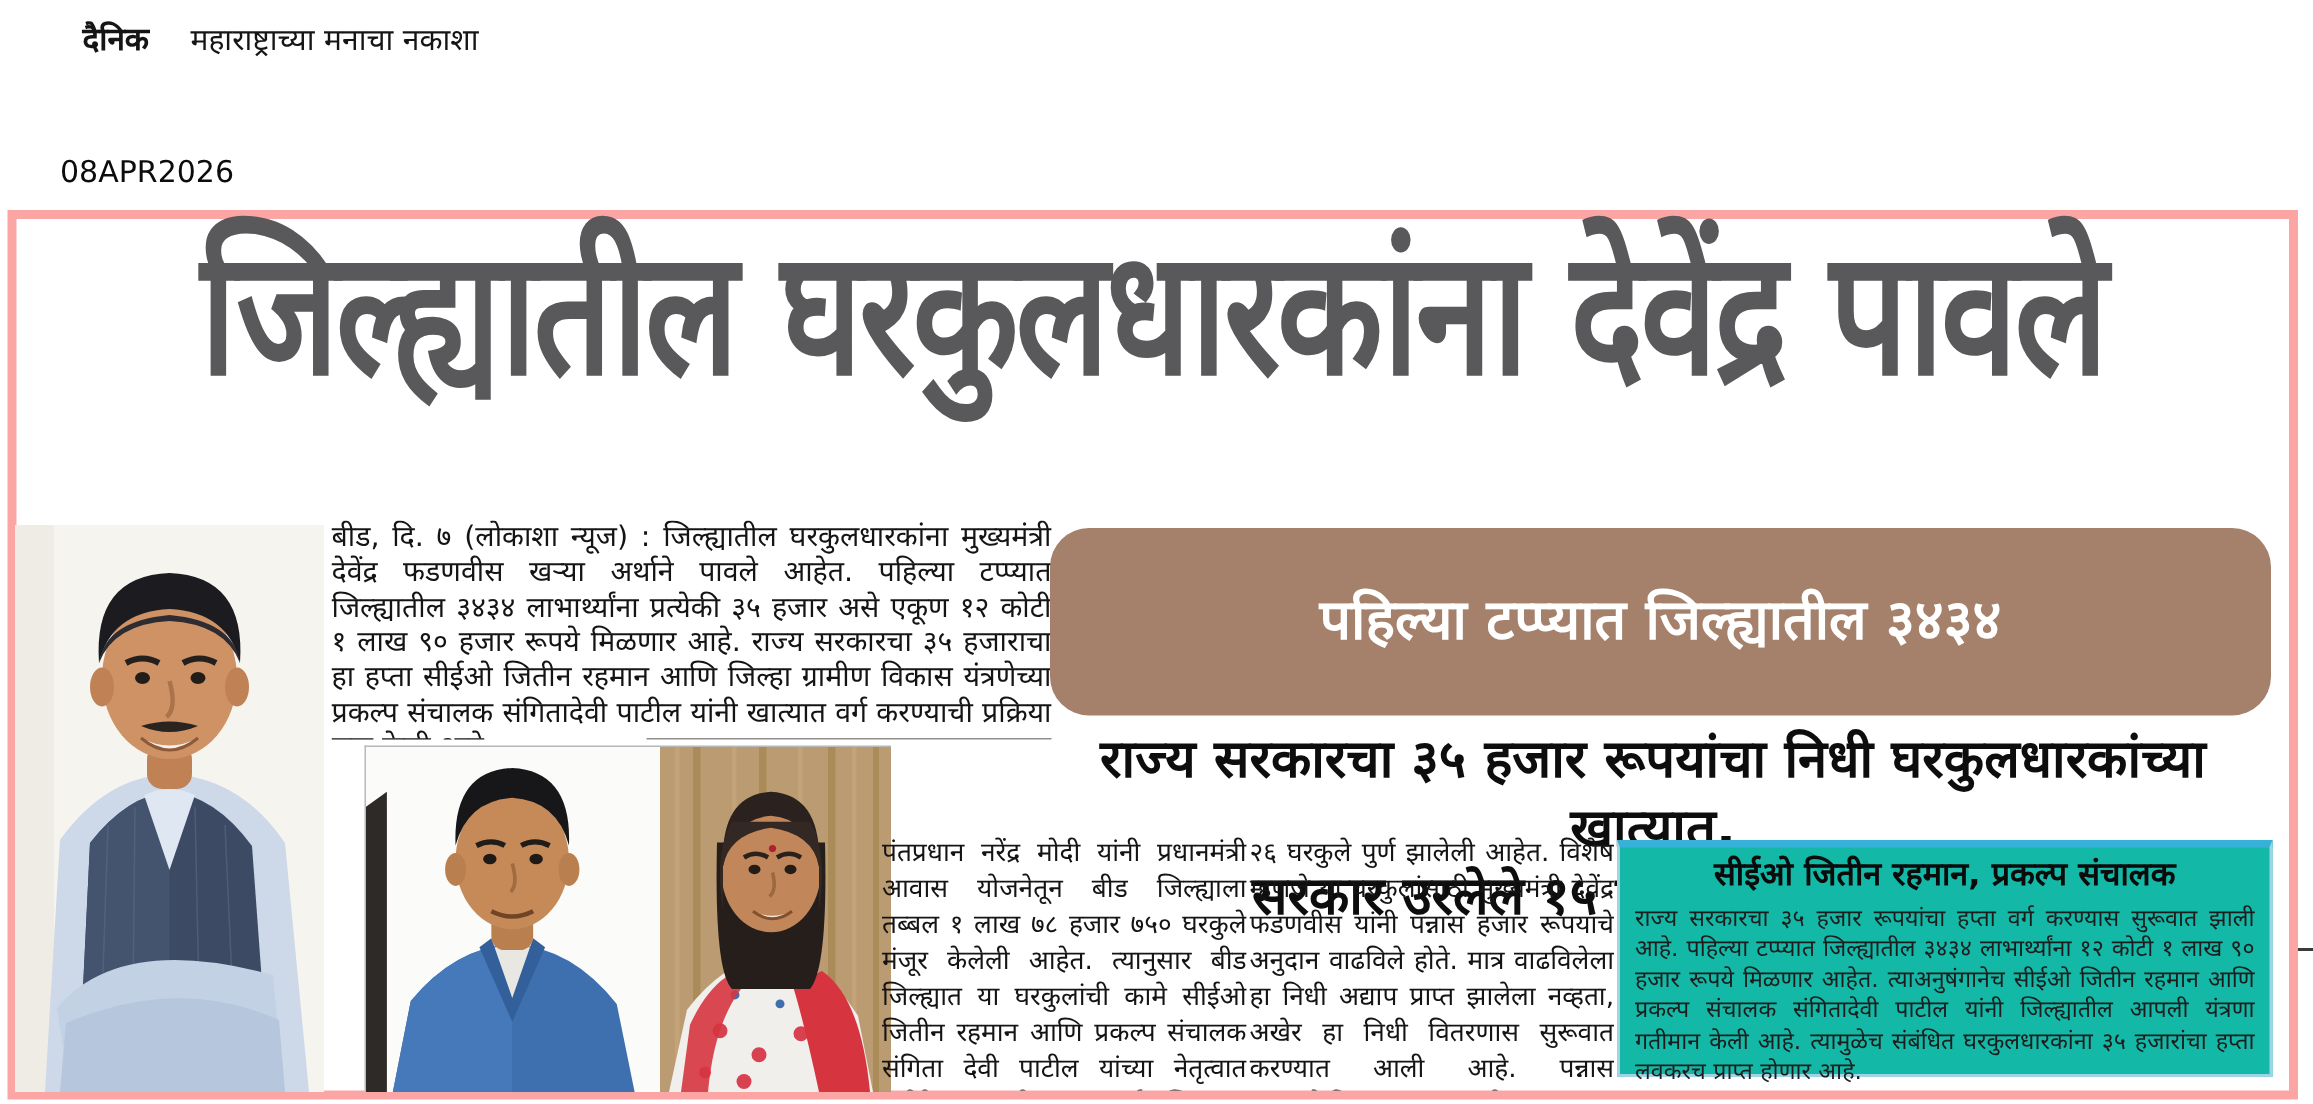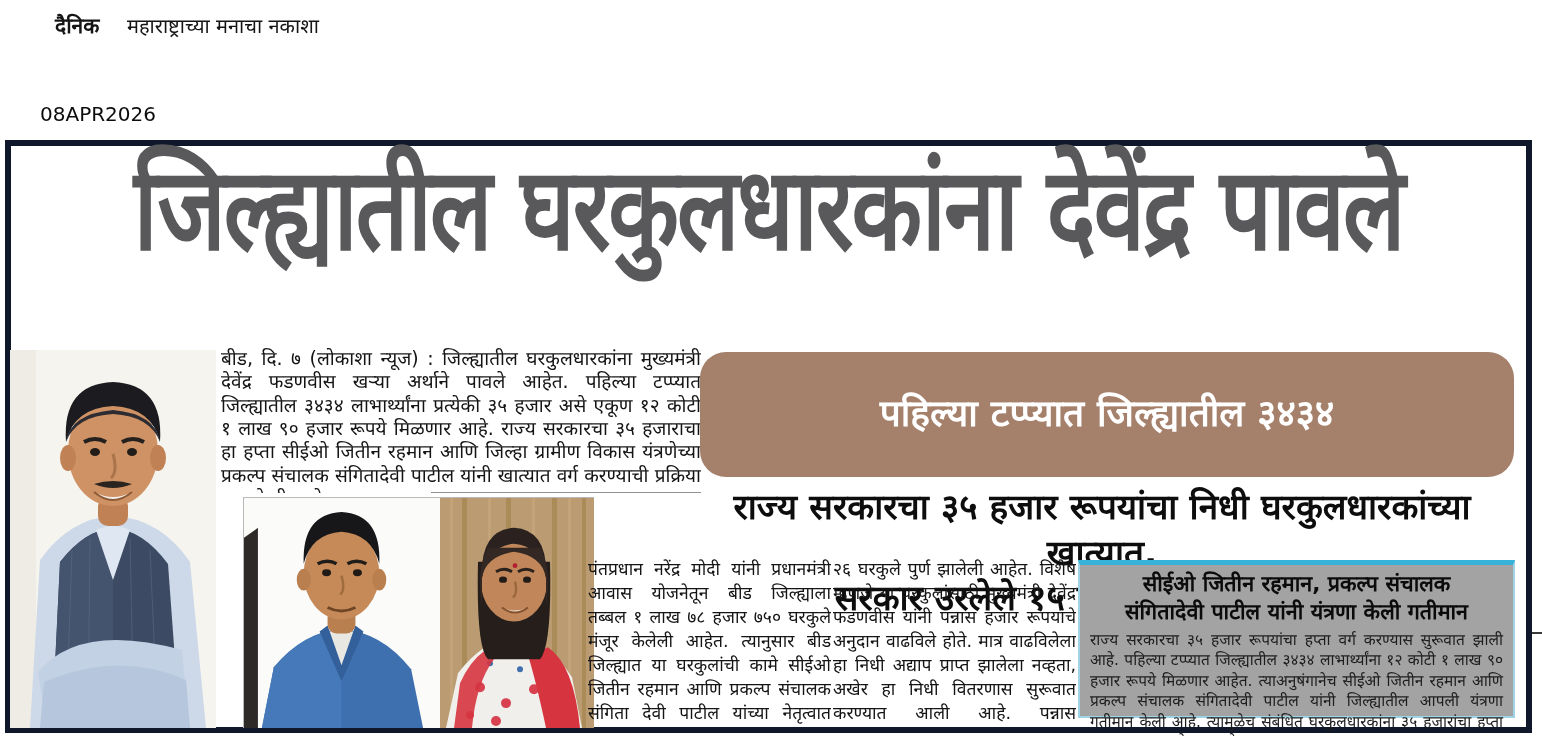--- a/index.html
+++ b/index.html
@@ -18,21 +18,21 @@
     text-shadow:-2px -2px 0 #fff, 2px -2px 0 #fff, -2px 2px 0 #fff, 2px 2px 0 #fff, 5px 5px 0 #c7c7c7;
   }
   .mh-date { position:absolute; left:16px; top:102px; font-size:20px; color:#0c0c0c;margin-left:24px; }
   
   .crop-mark { position:absolute; left:1522px; top:618px; width:20px; height:30px; }
   .crop-mark .h { position:absolute; left:2px; top:14px; width:18px; height:2px; background:#3a3a3a; }
   .crop-mark .v { position:absolute; left:8px; top:0; width:2px; height:30px; background:#3a3a3a; }
   
   .frame {
     position:absolute; left:5px; top:140px; width:1527px; height:593px;
-    border:6px solid #0f172a; background:#fff;
+    border:6px solid #fca5a5; background:#fff;
   }
   .headline {
     position:absolute; left:0; top:4px; width:100%; text-align:center;
     font-size:92px; font-weight:800; color:#59595b; letter-spacing:-2px; line-height:1.05;
     white-space:nowrap; transform:scaleY(1.25); transform-origin:top center;
   }
   
   .photo { position:absolute; overflow:hidden; background:#f6f5f2; }
   .photo svg { display:block; width:100%; height:100%; }
   .photo-main { left:-1px; top:204px; width:206px; height:378px; }
@@ -60,21 +60,21 @@
   .bodycol {
     position:absolute; top:412px; width:243px; height:169px;
     font-size:17.5px; line-height:1.37; text-align:justify; color:#141414; overflow:hidden;
   }
   .col1 { left:577px; }
   .col2 { left:822px; }
   .jump-label { font-weight:bold; color:#000; }
   
   .sidebar-box {
     position:absolute; left:1067px; top:414px; width:437px; height:158px;
-    background:#a3a3a3; border:2px solid #9fd3e6; border-top:5px solid #36b2d8;
+    background:#14b8a6; border:2px solid #9fd3e6; border-top:5px solid #36b2d8;
     padding:5px 10px 6px 10px;
   }
   .sb-heading { text-align:center; font-weight:bold; font-size:21.5px; line-height:1.3; color:#0b0b0b; }
   .sb-body { margin-top:4px; font-size:15.5px; line-height:1.32; text-align:justify; color:#1d1d1d; }
 </style>
 </head>
 <body>
 
 <div class="masthead">
   <div class="mh-daily">दैनिक</div>
@@ -234,18 +234,17 @@
   </div>
 
   <div class="bodycol col1">पंतप्रधान नरेंद्र मोदी यांनी प्रधानमंत्री आवास योजनेतून बीड जिल्ह्याला तब्बल १ लाख ७८ हजार ७५० घरकुले मंजूर केलेली आहेत. त्यानुसार बीड जिल्ह्यात या घरकुलांची कामे सीईओ जितीन रहमान आणि प्रकल्प संचालक संगिता देवी पाटील यांच्या नेतृत्वात गतीने सुरू आहेत. आतापर्यंत जिल्ह्यात ५१ हजार</div>
   <div class="bodycol col2">
     <span>२६ घरकुले पुर्ण झालेली आहेत. विशेष म्हणजे या घरकुलांसाठी मुख्यमंत्री देवेंद्र फडणवीस यांनी पन्नास हजार रूपयांचे अनुदान वाढविले होते. मात्र वाढविलेला हा निधी अद्याप प्राप्त झालेला नव्हता, अखेर हा निधी वितरणास सुरूवात करण्यात आली आहे. पन्नास हजारांपैकी ३५ हजार रूपये </span> <span class="jump-label">पान ४ वर</span>
   </div>
 
   <div class="sidebar-box">
     <div class="sb-heading">
       <div>सीईओ जितीन रहमान, प्रकल्प संचालक</div>
-      <div>संगितादेवी पाटील यांनी यंत्रणा केली गतीमान</div>
     </div>
     <div class="sb-body">राज्य सरकारचा ३५ हजार रूपयांचा हप्ता वर्ग करण्यास सुरूवात झाली आहे. पहिल्या टप्प्यात जिल्ह्यातील ३४३४ लाभार्थ्यांना १२ कोटी १ लाख ९० हजार रूपये मिळणार आहेत. त्याअनुषंगानेच सीईओ जितीन रहमान आणि प्रकल्प संचालक संगितादेवी पाटील यांनी जिल्ह्यातील आपली यंत्रणा गतीमान केली आहे. त्यामुळेच संबंधित घरकुलधारकांना ३५ हजारांचा हप्ता लवकरच प्राप्त होणार आहे.</div>
   </div>
 
 </div>
 
 </body></html>

